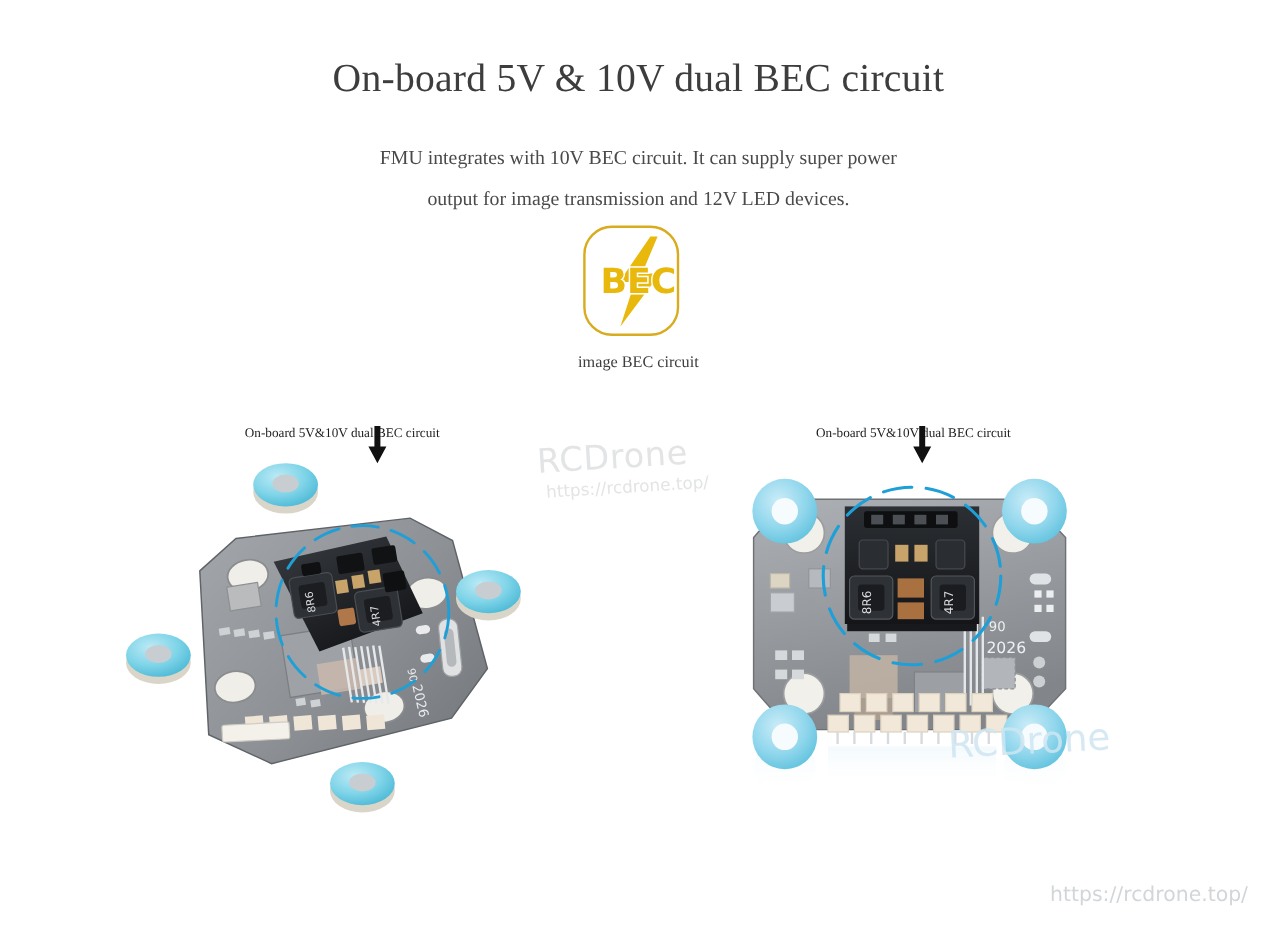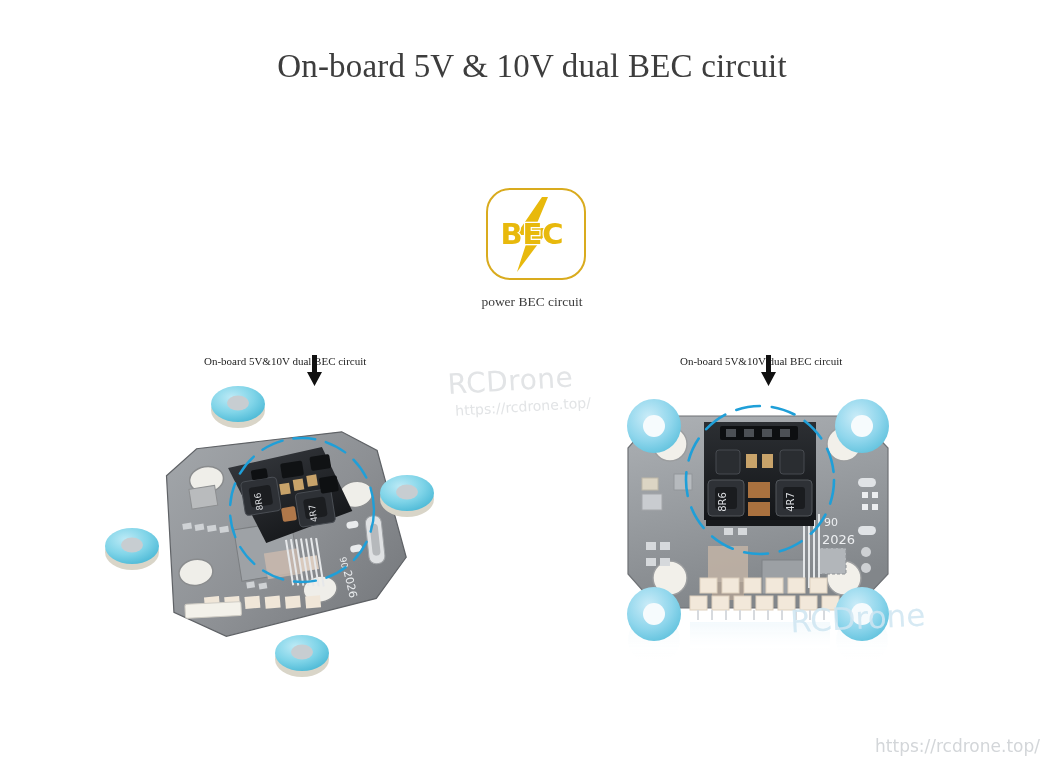--- a/index.html
+++ b/index.html
@@ -16,21 +16,21 @@
     font-size:33px;color:#3d3d3d;letter-spacing:.2px;font-weight:400;
   }
   #subtitle{
     position:absolute;left:232px;top:115px;width:600px;text-align:center;
     font-size:16.5px;color:#4a4a4a;line-height:34px;
   }
   #subtitle .ln{display:block;}
 
   
   #bec-badge{
-    position:absolute;left:486px;top:188px;width:100px;height:92px;
+    position:absolute;left:486px;top:188px;width:80px;height:92px;
   }
   #bec-badge .frame{
     position:absolute;inset:0;border:2.6px solid #d9ab1e;border-radius:24px;
     box-sizing:border-box;background:#fff;
   }
   #bec-badge svg{position:absolute;left:0;top:0;}
   #bec-caption{
     position:absolute;left:432px;top:292px;width:200px;text-align:center;
     font-size:13.5px;color:#3d3d3d;line-height:19px;
   }
@@ -68,31 +68,35 @@
   #board-right{left:612px;top:382px;width:330px;height:310px;}
   .board-figure svg{display:block;}
 </style>
 </head>
 <body>
 
 <div class="stage">
 
   <div id="page-title">On-board 5V &amp; 10V dual BEC circuit</div>
 
+  <div id="subtitle">
+    <span class="ln">FMU integrates with 10V BEC circuit. It can supply super power</span>
+    <span class="ln">output for image transmission and 12V LED devices.</span>
+  </div>
 
   <div id="bec-badge">
     <div class="frame"></div>
     <svg width="92" height="92" viewBox="0 0 92 92">
       <polygon points="56,9 30,47 43,47 31,84 64,40 49,40 62,9" fill="#e8b90c"></polygon>
       <text x="46" y="56" font-family="'DejaVu Sans',sans-serif" font-size="29" font-weight="bold" fill="#e8b90c" text-anchor="middle" stroke="#ffffff" stroke-width="2.4" paint-order="stroke">BEC</text>
     </svg>
   </div>
 
   <div id="bec-caption">
-    <span class="ln">power BEC circuit</span>
+    <span class="ln">image BEC circuit</span>
   </div>
 
   <div class="callout" id="callout-left">On-board 5V&amp;10V dual BEC circuit</div>
   <svg class="arrow" id="arrow-left" viewBox="0 0 17 34">
     <polygon points="6,0 11,0 11,17 16,17 8.5,31 1,17 6,17" fill="#111111"></polygon>
   </svg>
 
   <div class="callout" id="callout-right">On-board 5V&amp;10V dual BEC circuit</div>
   <svg class="arrow" id="arrow-right" viewBox="0 0 17 34">
     <polygon points="6,0 11,0 11,17 16,17 8.5,31 1,17 6,17" fill="#111111"></polygon>

